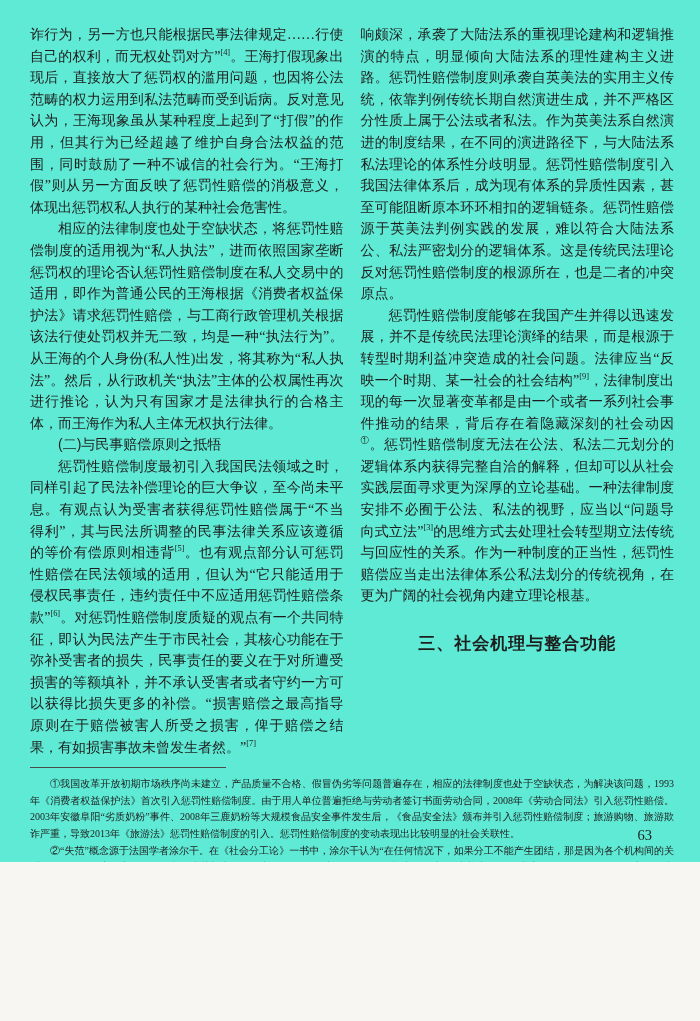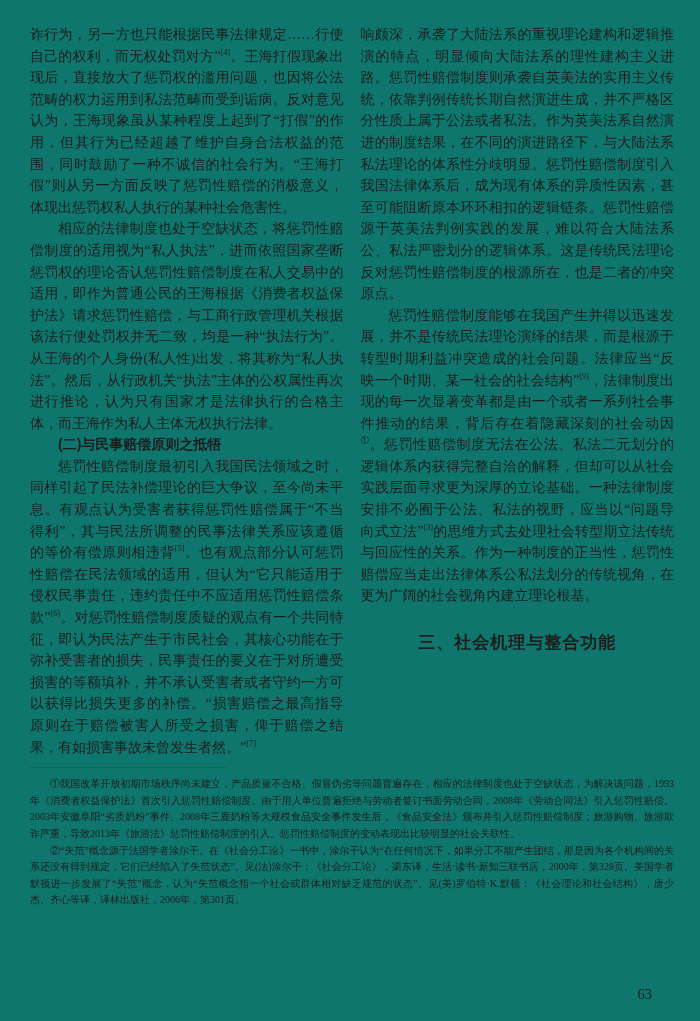--- a/index.html
+++ b/index.html
@@ -3,22 +3,22 @@
 <meta charset="utf-8">
 <style>
   html, body {
     margin: 0;
     padding: 0;
     background: #f7f6f2;
   }
   .sheet {
     position: relative;
     width: 700px;
-    height: 1021px;
-    background: #0f766e;
+    height: 862px;
+    background: #5eead4;
     color: #1d1d1d;
     font-family: "Liberation Serif", "DejaVu Serif", serif;
     box-sizing: border-box;
     padding: 24px 26px 0 30px;
     overflow: hidden;
   }
   .columns {
     display: flex;
     gap: 17px;
   }
@@ -37,28 +37,28 @@
     text-indent: 0;
   }
   sup {
     font-size: 0.6em;
     line-height: 0;
     vertical-align: super;
   }
   .subsection-heading {
     margin: 0;
     font-family: "Liberation Sans", "DejaVu Sans", sans-serif;
-    font-weight: bold;
+    font-weight: normal;
     font-size: 14px;
     line-height: 21.6px;
     text-indent: 2em;
   }
   .section-heading {
     margin: 26px 0 28px 0;
-    font-family: Liberation Mono, monospace;
+    font-family: Liberation Sans, sans-serif;
     font-weight: bold;
     font-size: 17px;
     text-align: center;
     text-indent: 0;
     letter-spacing: 1px;
   }
   .footnote-area {
     margin-top: 9px;
   }
   .footnote-separator {

